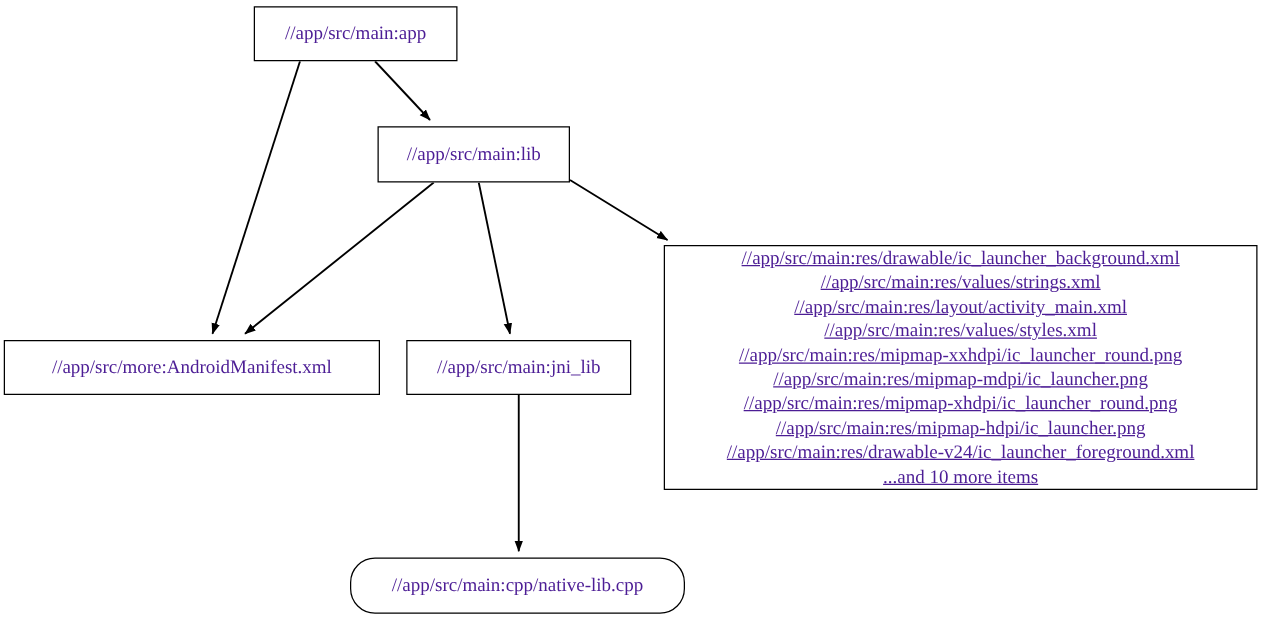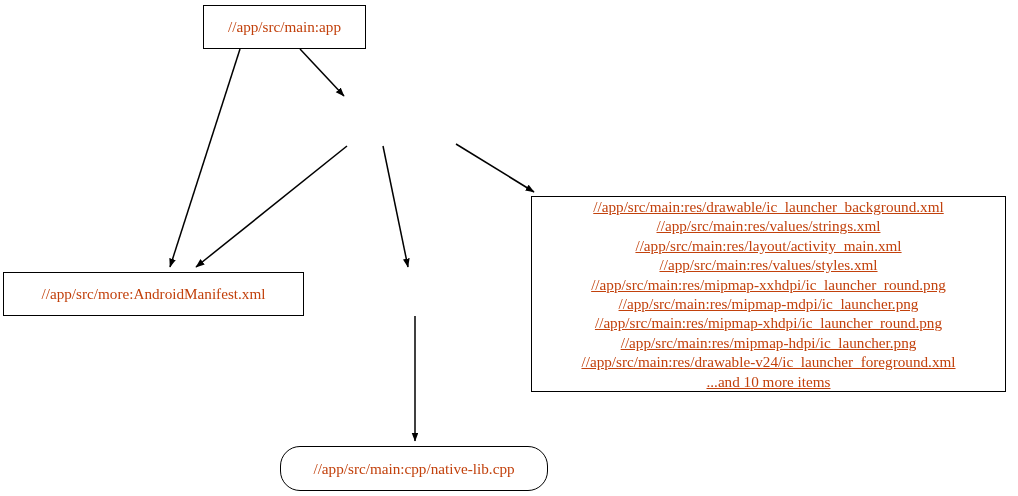--- a/index.html
+++ b/index.html
@@ -25,21 +25,21 @@
   }
   .node {
     position: absolute;
     box-sizing: border-box;
     border: 1px solid #000000;
     background: #ffffff;
     display: flex;
     align-items: center;
     justify-content: flex-end;
     text-align: center;
-    color: #c2410c;
+    color: #4c1d95;
     font-size: 15.2px;
     line-height: 19.4px;
     white-space: pre-line;
     z-index: 2;
   }
   .node-label {
     display: block;
     width: 100%;
     text-align: center;
     white-space: pre-line;
@@ -70,25 +70,31 @@
       <path d="M 383,146 L 408,267"></path>
       <path d="M 456,144 L 534,192"></path>
       <path d="M 415,316 L 415,441"></path>
     </g>
   </svg>
 
   <div class="node node-app">
     <span class="node-label">//app/src/main:app</span>
   </div>
 
+  <div class="node node-lib">
+    <span class="node-label">//app/src/main:lib</span>
+  </div>
 
   <div class="node node-manifest">
     <span class="node-label">//app/src/more:AndroidManifest.xml</span>
   </div>
 
+  <div class="node node-jni">
+    <span class="node-label">//app/src/main:jni_lib</span>
+  </div>
 
   <div class="node node-res">
     <span class="node-label">//app/src/main:res/drawable/ic_launcher_background.xml
 //app/src/main:res/values/strings.xml
 //app/src/main:res/layout/activity_main.xml
 //app/src/main:res/values/styles.xml
 //app/src/main:res/mipmap-xxhdpi/ic_launcher_round.png
 //app/src/main:res/mipmap-mdpi/ic_launcher.png
 //app/src/main:res/mipmap-xhdpi/ic_launcher_round.png
 //app/src/main:res/mipmap-hdpi/ic_launcher.png

